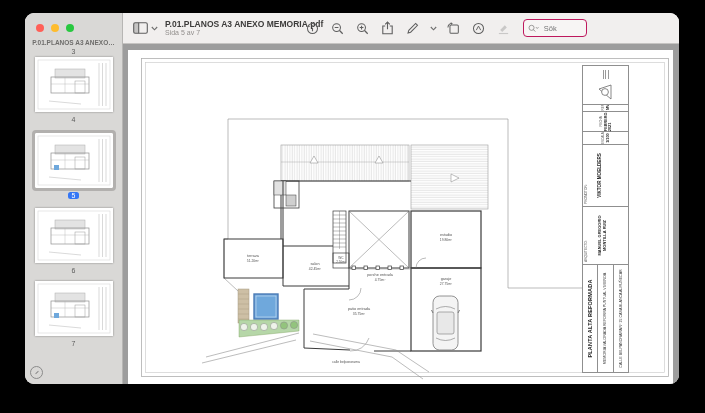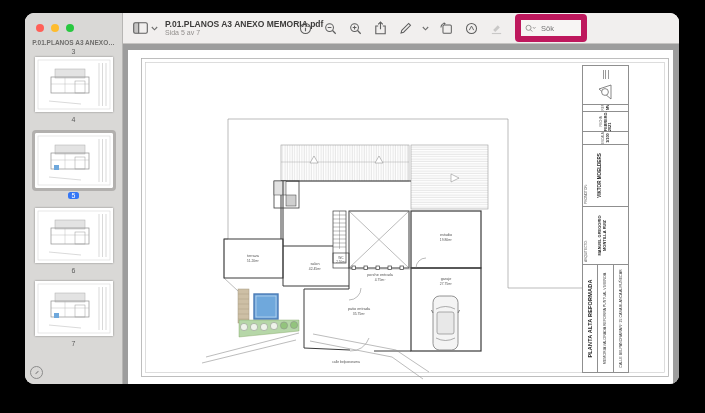--- a/index.html
+++ b/index.html
@@ -33,21 +33,21 @@
   .toolbar{height:30px;flex:none;background:#f1efee;border-bottom:1px solid #c6c4c2;
     display:flex;align-items:center;padding:0 8px;}
   .ticon{display:flex;align-items:center;justify-content:center;width:18px;height:18px;flex:none;}
   .ticon svg{display:block;}
   .t-titles{margin-left:6px;line-height:1.05;min-width:0;}
   .t-title{font-size:8.5px;font-weight:bold;color:#3d3c3b;white-space:nowrap;}
   .t-sub{font-size:7px;color:#928f8d;}
   .t-spacer{flex:1;}
   .icon-group{display:flex;align-items:center;gap:7px;margin-right:10px;}
   .dim{opacity:.45;}
-  .search{display:flex;align-items:center;gap:3px;width:62px;height:16px;border:6px solid #be185d;
+  .search{display:flex;align-items:center;gap:3px;width:62px;height:16px;border:1px solid #be185d;
     border-radius:4px;background:#f7f5f4;padding:0 4px;margin-right:84px;}
   .search input{border:none;outline:none;background:transparent;width:34px;font-size:7.5px;
     color:#8c8a88;font-family:"Liberation Sans",sans-serif;}
   
   .content{flex:1;background:#9d9d9d;position:relative;overflow:hidden;}
   .pdf-page{position:absolute;left:5px;top:6px;width:545px;height:335px;background:#fff;}
   .plan-svg{position:absolute;left:0;top:0;}
   
   .title-block{position:absolute;left:454px;top:15px;width:47px;height:308px;
     border:1px solid #8f8f8f;box-sizing:border-box;overflow:hidden;}

